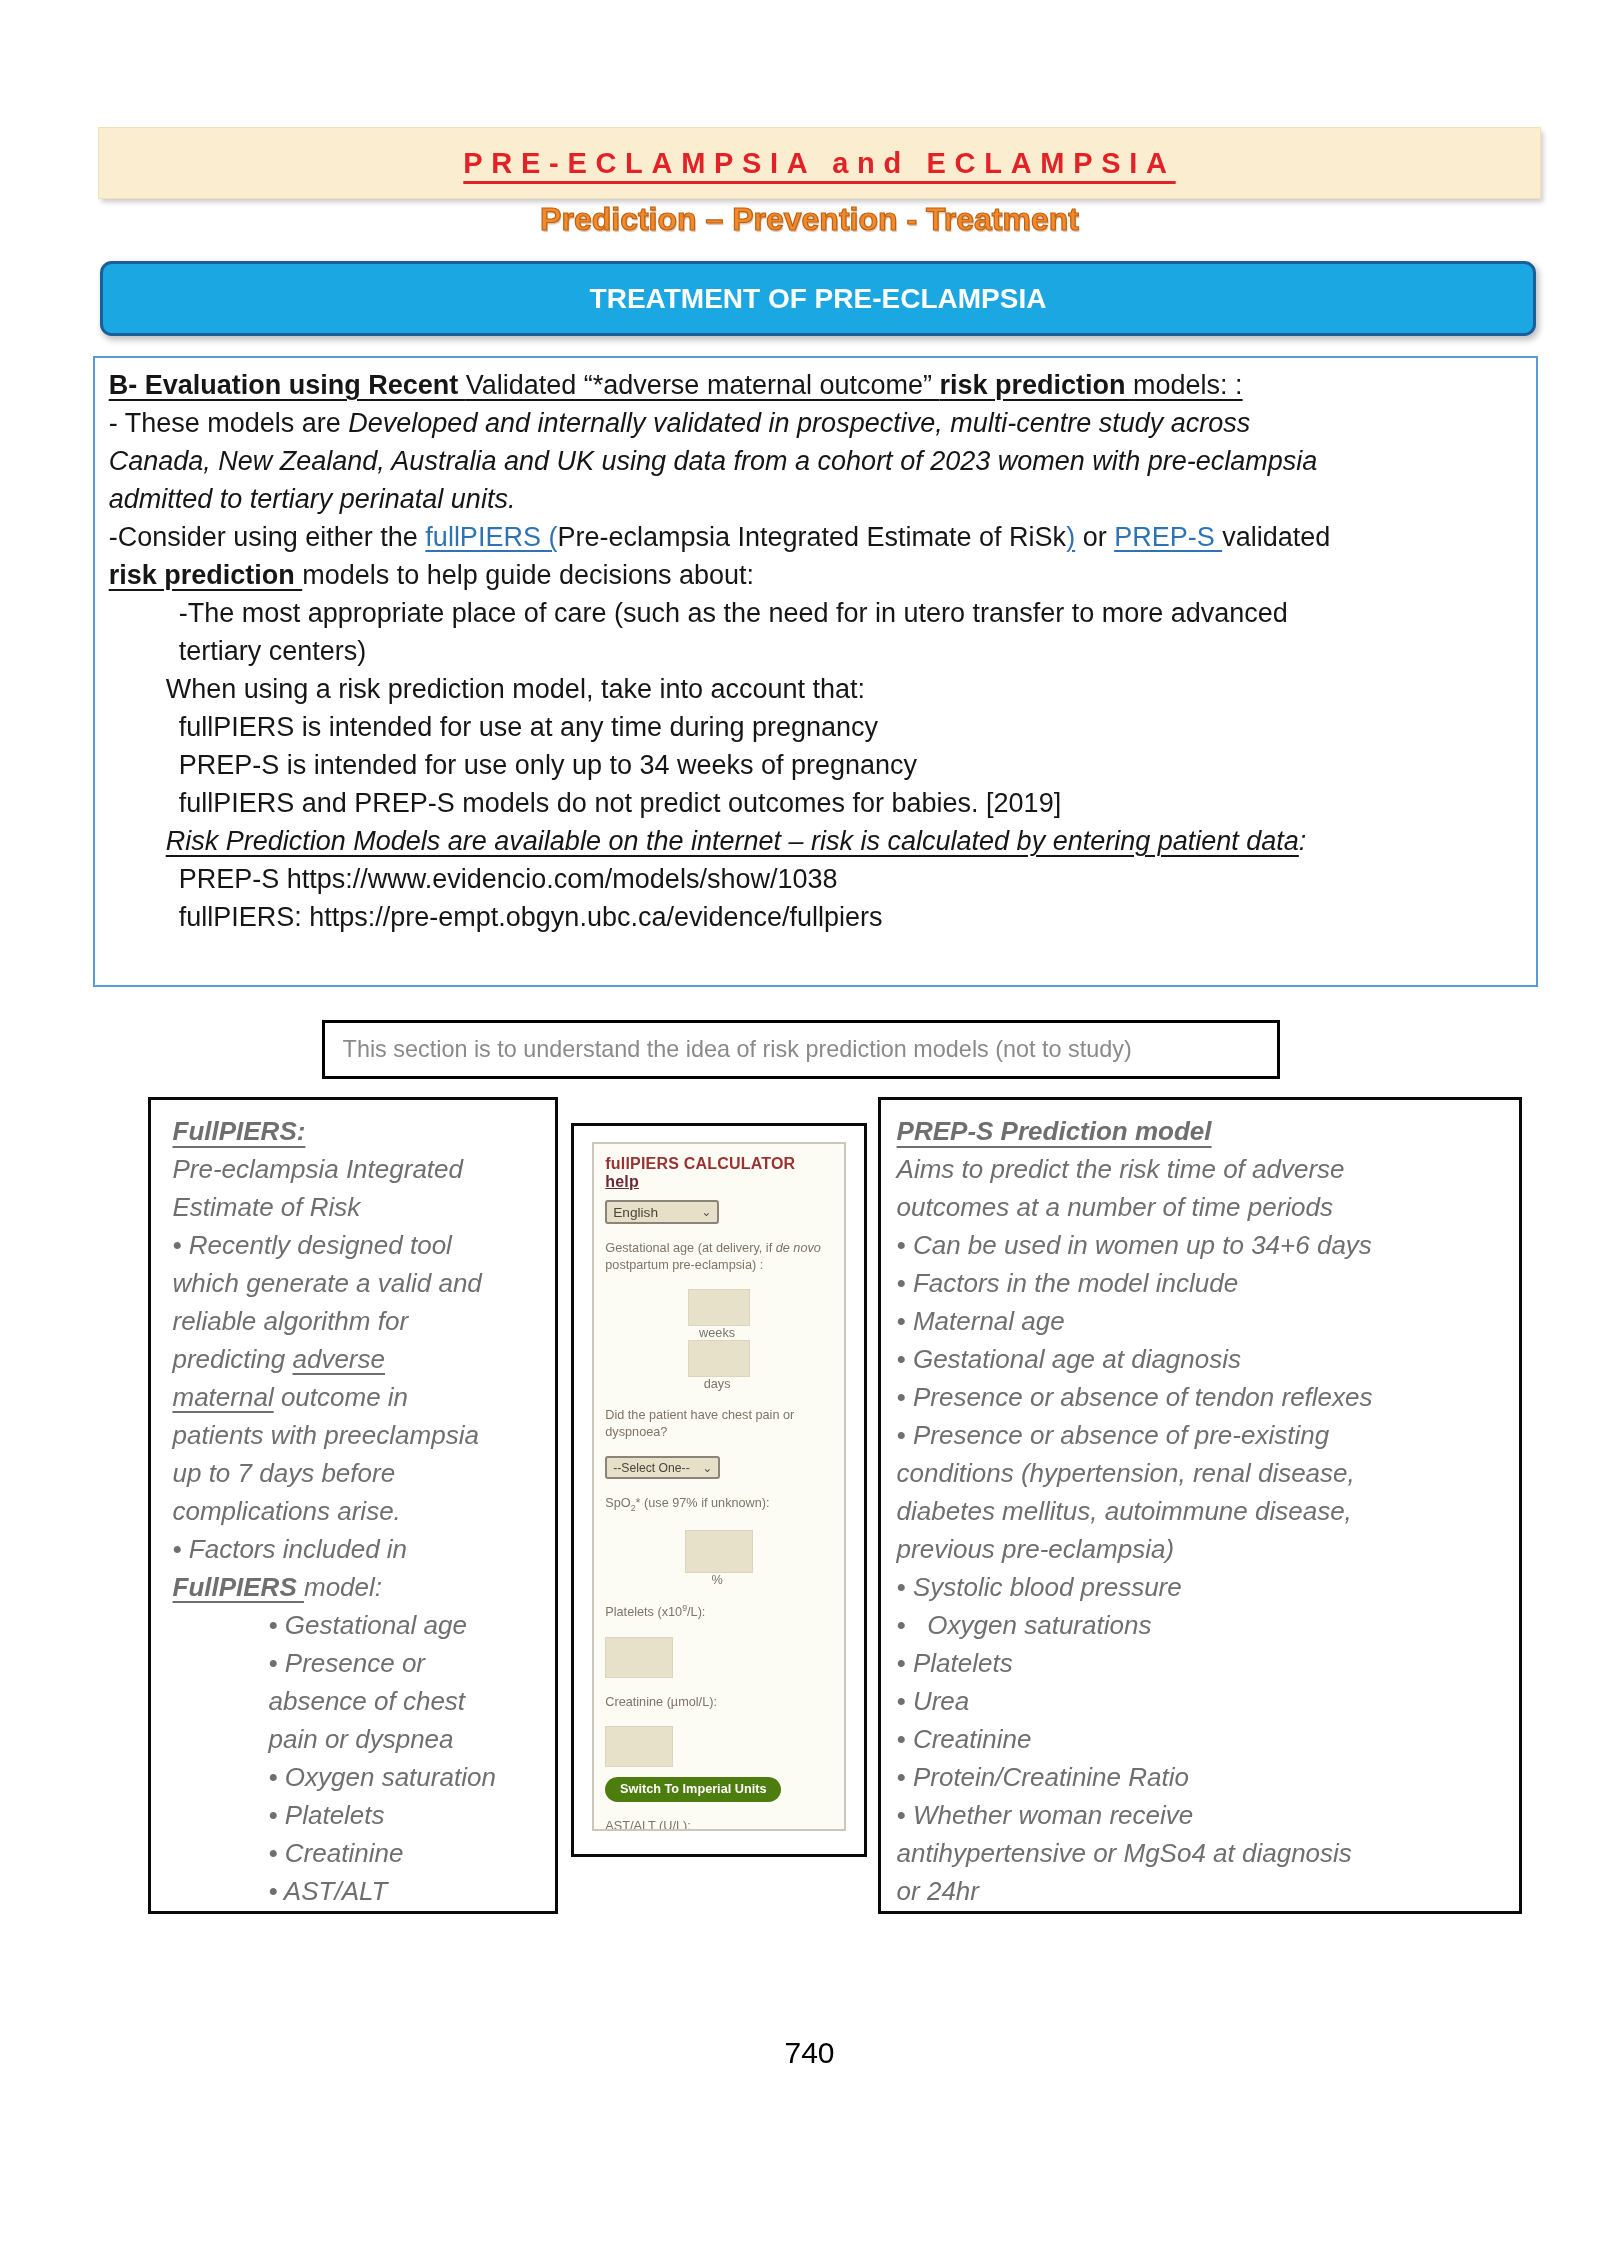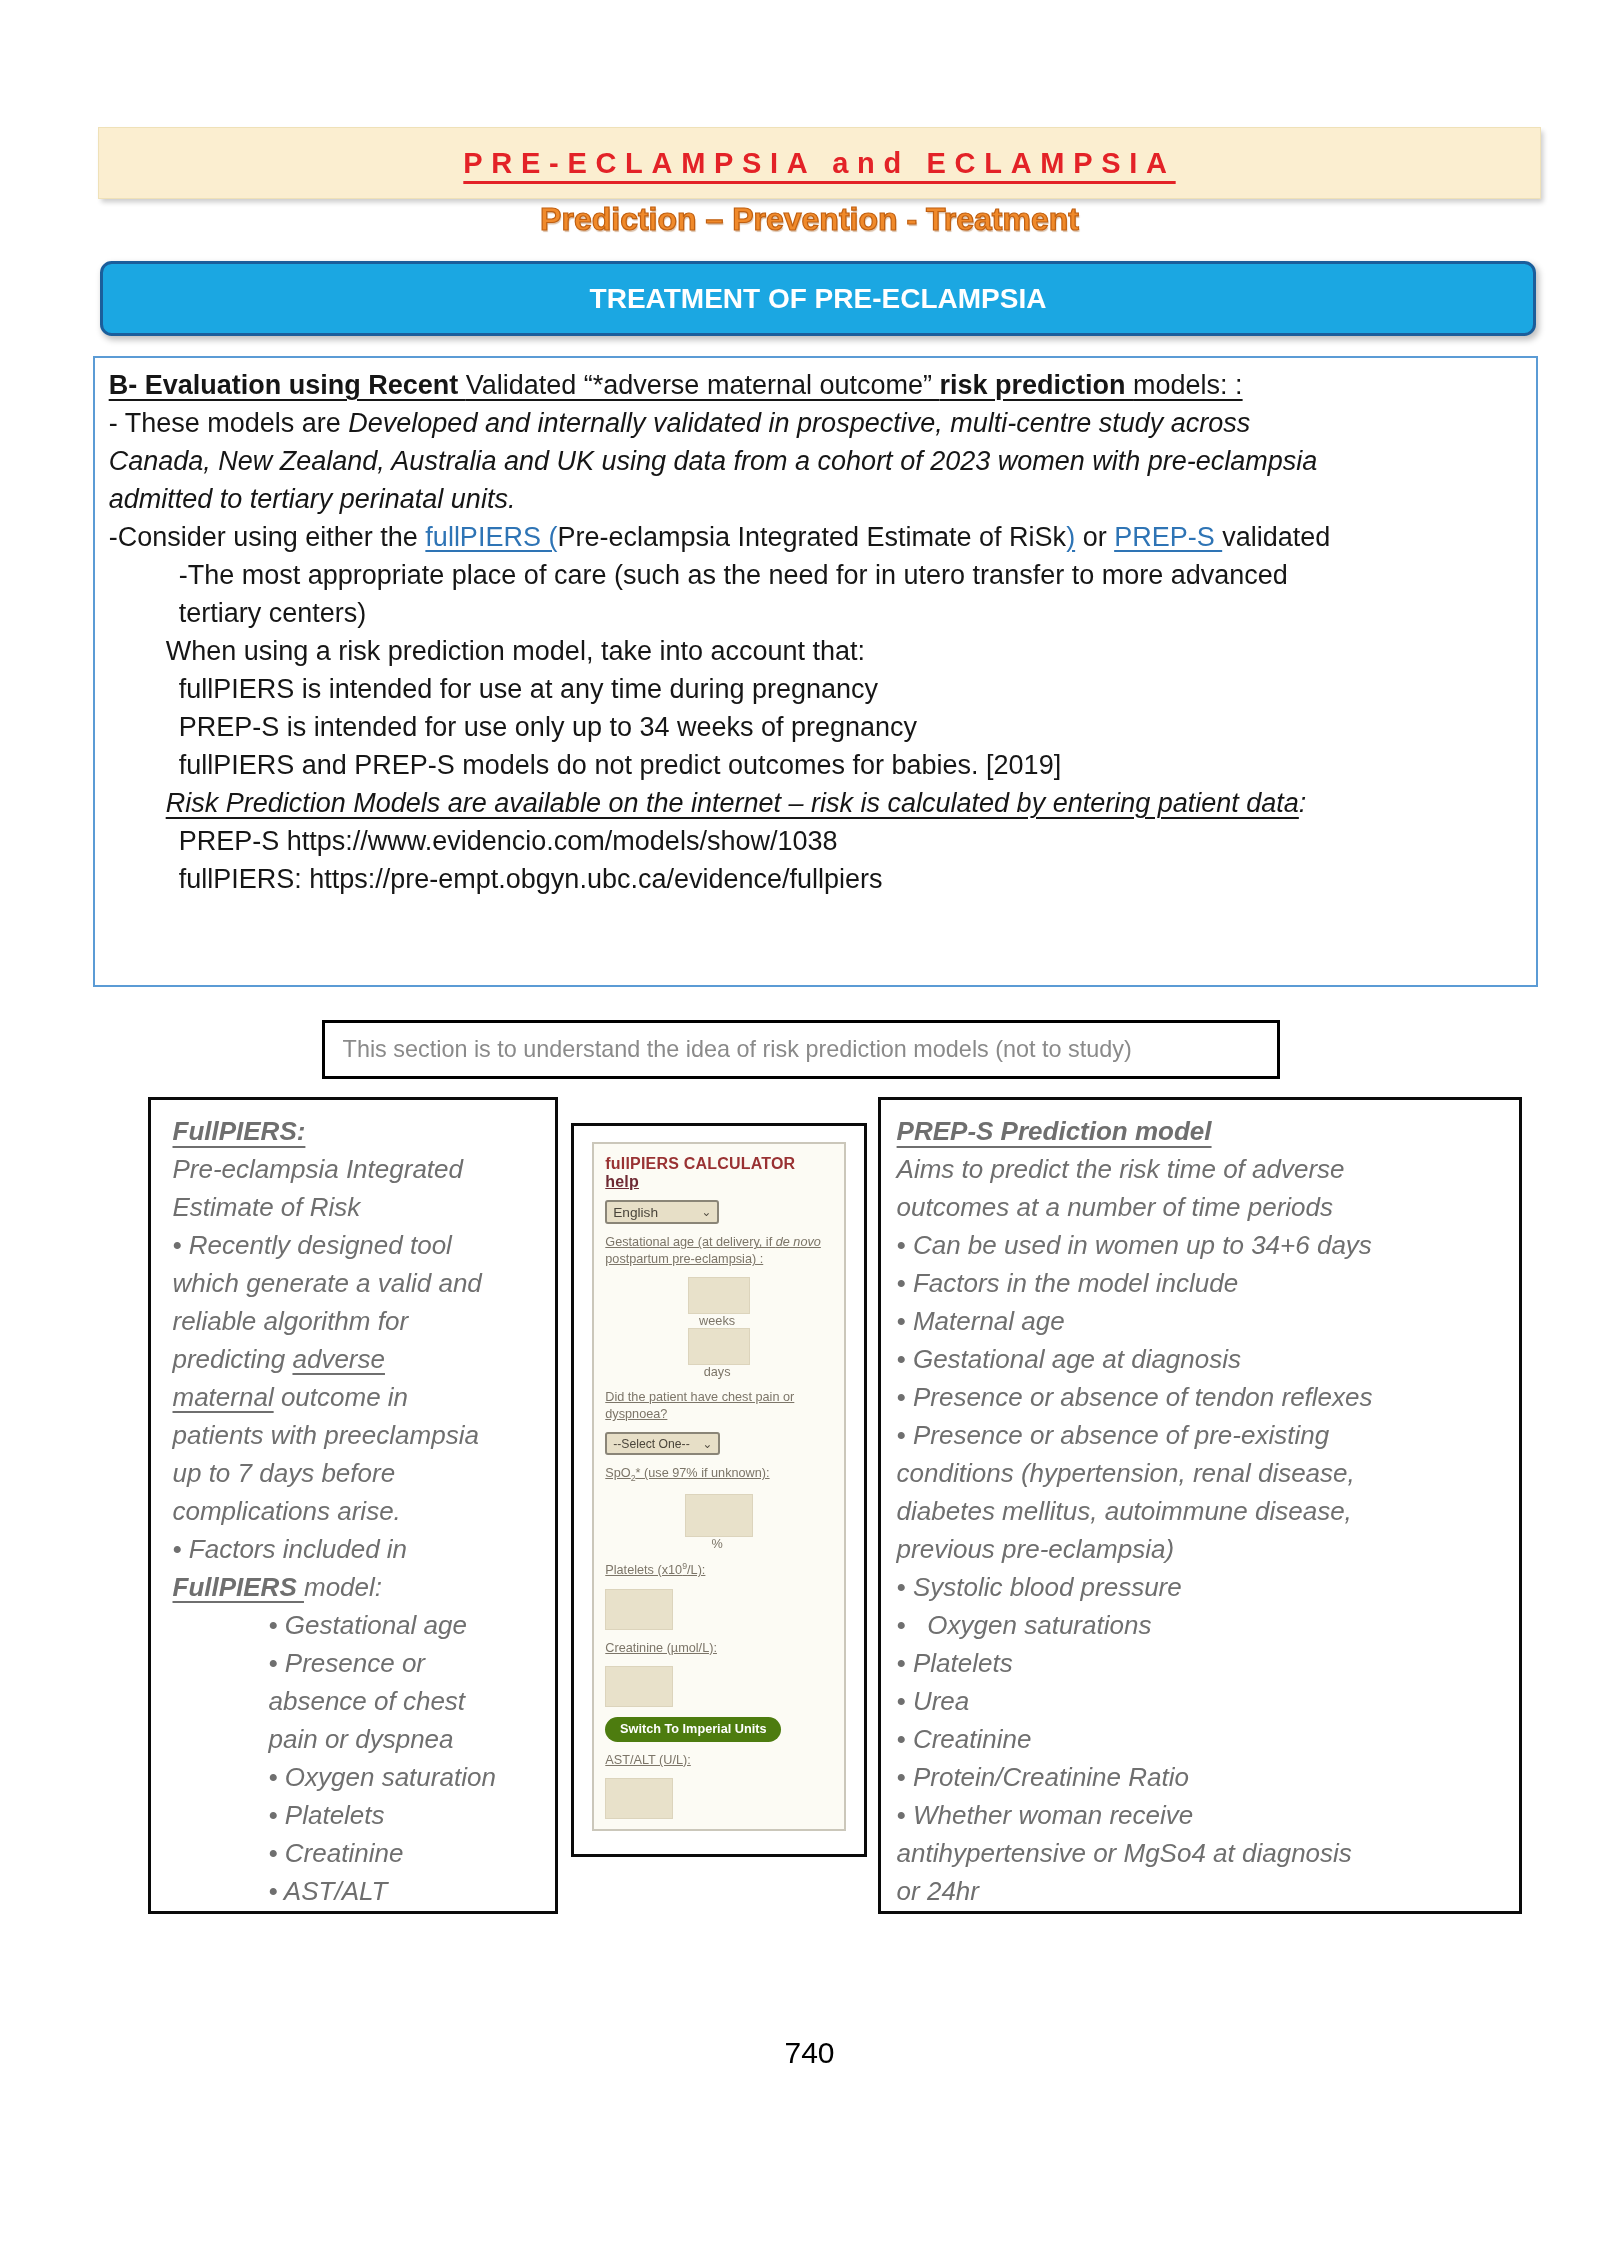--- a/index.html
+++ b/index.html
@@ -88,21 +88,21 @@
   .calc-title{font-size:16px;font-weight:bold;color:#993233;letter-spacing:0.2px;}
   .calc-help{color:#6E2A33;text-decoration:underline;cursor:pointer;}
   .calc-select{
     display:flex;align-items:center;justify-content:space-between;
     background:#E7DFC7;border:2px solid #8A8577;border-radius:2.9px;
     box-sizing:border-box;padding:1px 5.9px;
     font-size:13.7px;color:#4A453B;margin:8.8px 0 6.8px 0;width:114px;height:24.4px;
   }
   .calc-select.small{width:115px;height:22.4px;font-size:12.2px;margin:3.9px 0 7.8px 0;}
   .chev{font-size:11.7px;color:#4A453B;}
-  .calc-label{font-size:12.7px;color:#7C7568;line-height:1.3;margin:10px 0;text-decoration:underline;}
+  .calc-label{font-size:12.7px;color:#7C7568;line-height:1.3;margin:16px 0;}
   .calc-input{
     display:inline-block;background:#E8E1CA;border:1px solid #DCD4BC;
     box-sizing:border-box;vertical-align:middle;
   }
   .in-sm{width:62px;height:37px;}
   .in-md{width:68px;height:43px;}
   .in-tl{width:70px;height:51px;}
   .in-bk{display:block;margin:2.9px 0 7.8px 0;width:68px;height:41px;}
   .calc-row{margin:2.9px 0 7.8px 0;display:flex;align-items:center;flex-direction:column;}
   .calc-unit{font-size:12.7px;color:#7C7568;margin:0 9.8px 0 6.8px;}
@@ -130,20 +130,21 @@
 <div class="abs banner-blue">
   <span class="t">TREATMENT OF PRE-ECLAMPSIA</span>
 </div>
 
 <div class="abs main-box">
   <div class="ln u"><span class="b">B- Evaluation using Recent </span><span>Validated “*adverse maternal outcome” </span><span class="b">risk prediction </span><span>models: :</span></div>
   <div class="ln"><span>- These models are </span><span class="i">Developed and internally validated in prospective, multi-centre study across</span></div>
   <div class="ln i">Canada, New Zealand, Australia and UK using data from a cohort of 2023 women with pre-eclampsia</div>
   <div class="ln i">admitted to tertiary perinatal units.</div>
   <div class="ln"><span>-Consider using either the </span><span class="link">fullPIERS (</span><span>Pre-eclampsia Integrated Estimate of RiSk</span><span class="link">)</span><span> or </span><span class="link">PREP-S </span><span>validated</span></div>
+  <div class="ln"><span class="b u">risk prediction </span><span>models to help guide decisions about:</span></div>
   <div class="ln ind-b">-The most appropriate place of care (such as the need for in utero transfer to more advanced</div>
   <div class="ln ind-b">tertiary centers)</div>
   <div class="ln ind-a">When using a risk prediction model, take into account that:</div>
   <div class="ln ind-b">fullPIERS is intended for use at any time during pregnancy</div>
   <div class="ln ind-b">PREP-S is intended for use only up to 34 weeks of pregnancy</div>
   <div class="ln ind-b">fullPIERS and PREP-S models do not predict outcomes for babies. [2019]</div>
   <div class="ln ind-a i"><span class="u">Risk Prediction Models are available on the internet – risk is calculated by entering patient data</span><span>:</span></div>
   <div class="ln ind-b">PREP-S https://www.evidencio.com/models/show/1038</div>
   <div class="ln ind-b">fullPIERS: https://pre-empt.obgyn.ubc.ca/evidence/fullpiers</div>
 </div>

